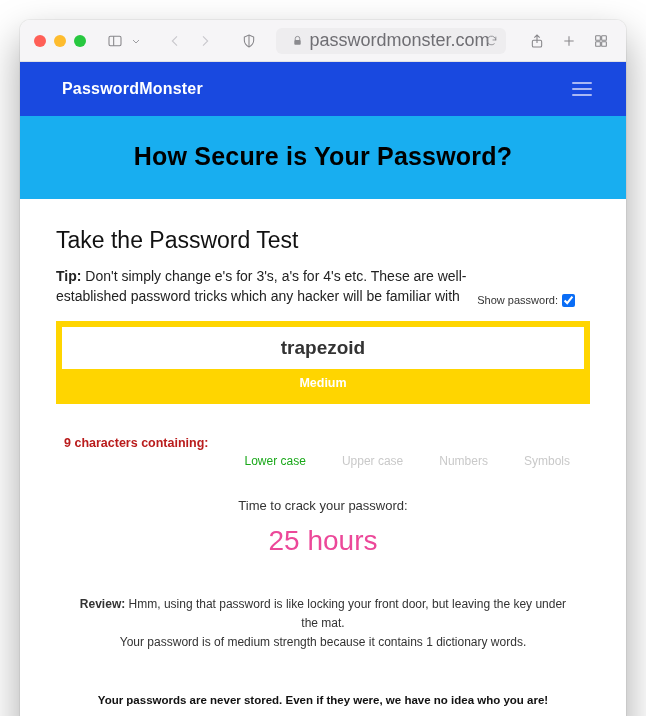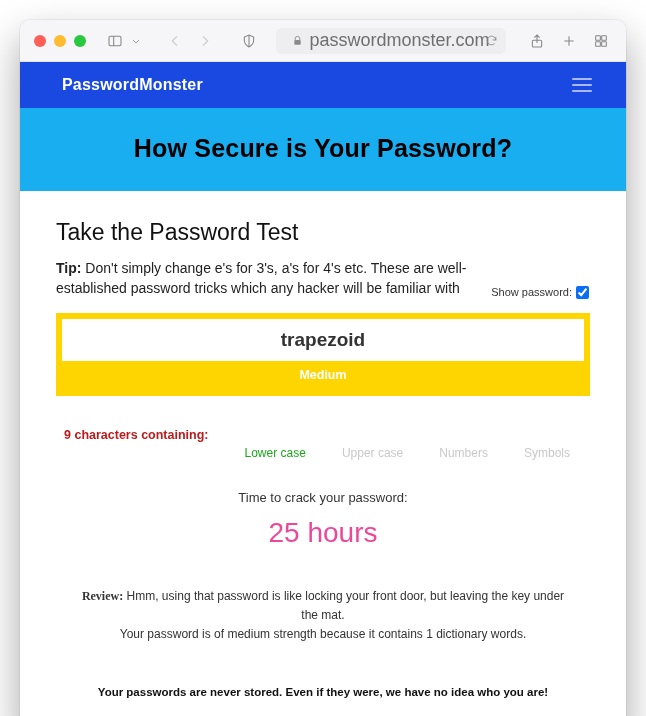--- a/index.html
+++ b/index.html
@@ -56,21 +56,21 @@
   .addr .lock svg { width: 11px; height: 11px; fill: #8a8a8e; }
   .addr .refresh { position: absolute; right: 8px; display:flex; }
   .addr .refresh svg { width: 13px; height: 13px; stroke:#8a8a8e; fill:none; stroke-width:1.6; }
   .tb-right { display:flex; gap:10px; margin-left:4px; }
 
   
   .page { background:#fff; }
   .navbar {
     background: #1949e0;
     color: #fff;
-    height: 46px;
+    height: 54px;
     display: flex;
     align-items: center;
     justify-content: space-between;
     padding: 0 34px 0 42px;
   }
   .brand { font-weight: 700; font-size: 16px; letter-spacing: .2px; }
   .hamb { display:flex; flex-direction:column; gap:4px; cursor:pointer; }
   .hamb span { display:block; width:20px; height:2px; background:#aab8f4; border-radius:2px; }
 
   .hero {
@@ -84,21 +84,21 @@
     color: #000;
     font-size: 25px;
     letter-spacing: .2px;
   }
 
   .content { padding: 28px 36px 30px; }
   .subhead { font-size: 23px; font-weight: 400; color:#111; margin-bottom: 12px; }
   .tip-row { font-size: 14px; color:#222; line-height:1.45; position:relative; padding-right:120px; }
   .tip-row b { font-weight:700; }
   .showpw {
-    position:absolute; right:1px; bottom:-2px;
+    position:absolute; right:15px; bottom:-2px;
     font-size:11px; color:#333;
     display:flex; align-items:center; gap:4px;
   }
   .showpw input { accent-color:#0a6df6; width:13px; height:13px; }
 
   .pw-box {
     margin-top: 14px;
     border: 6px solid #ffd500;
     background:#ffd500;
   }
@@ -131,21 +131,21 @@
   .char-row .lead { font-weight:700; color:#b91c1c; flex:0 0 auto; }
   .char-row .opts { display:flex; gap:36px; flex:1; justify-content:center; padding-right:6px;margin-top:36px;}
   .char-row .opt { color:#c9c9c9; font-size:12px; }
   .char-row .opt.on { color:#1aa81a; }
 
   .crack { text-align:center; margin-top: 24px; }
   .crack .lbl { font-size:13px; color:#333; }
   .crack .time { font-size:28px; color:#ec4899; margin-top:12px; }
 
   .review { text-align:center; font-size:12px; color:#333; margin-top:38px; line-height:1.6; padding:0 16px;}
-  .review b { font-weight:700;font-family:Liberation Serif, serif; }
+  .review b { font-weight:700; }
 
   .disclaimer { text-align:center; font-size:11.5px; font-weight:700; color:#111; margin-top:42px; margin-bottom:8px; }
 </style>
 </head>
 <body>
 
 <div class="window">
 
   <div class="titlebar">
     <div class="traffic">

